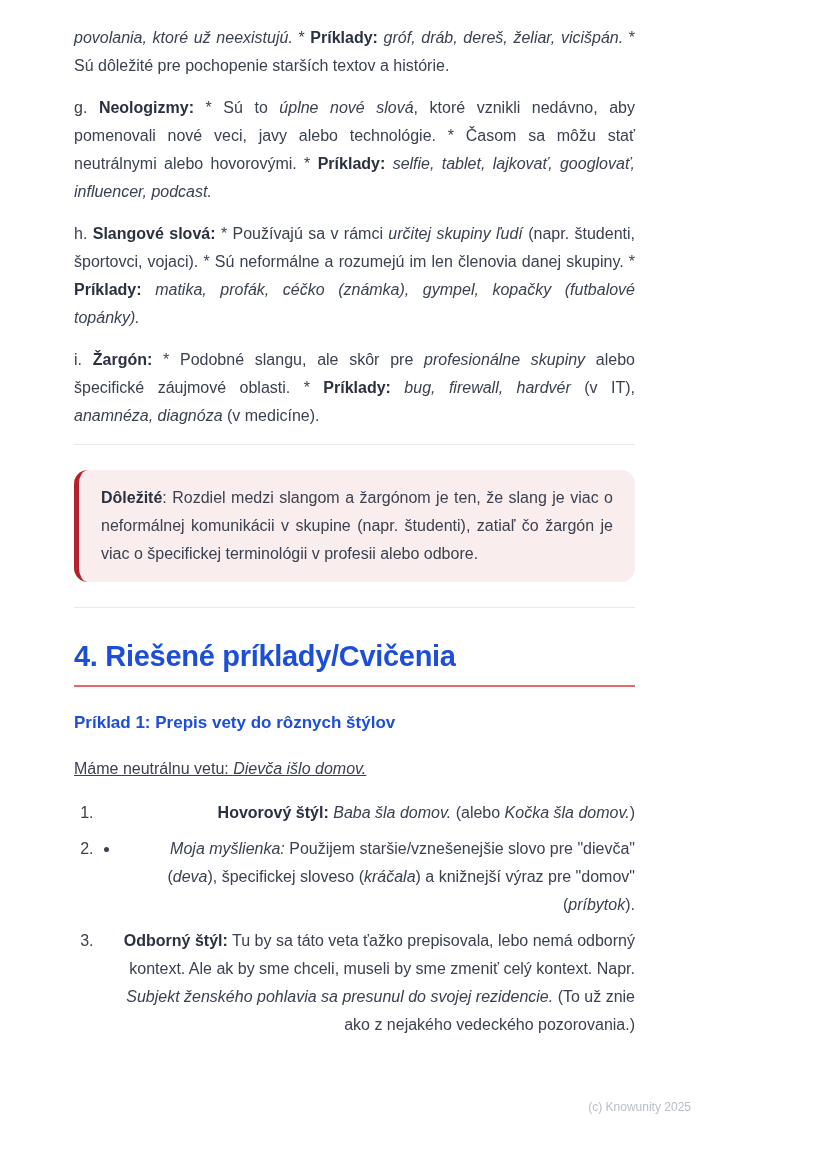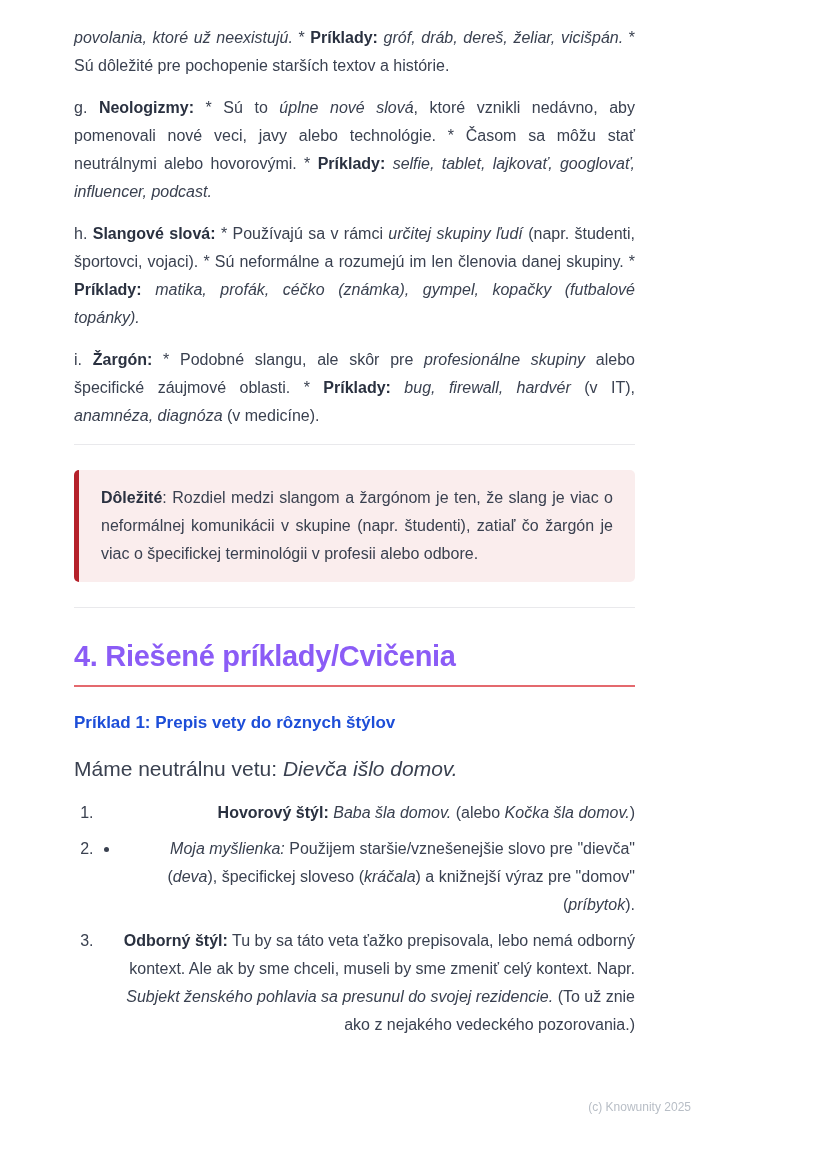--- a/index.html
+++ b/index.html
@@ -27,50 +27,51 @@
   .divider{
     border:none;
     border-top:1px solid #e9e9ec;
     margin:12px 0 0 0;
   }
   .divider-2{margin-top:25px;}
   .callout{
     margin-top:25px;
     background:#faeded;
     border-left:5px solid #b5212a;
-    border-radius:5px;
+    border-radius:14px;
     padding:14px 22px;
   }
   .callout p{
     margin:0;
     font-size:16px;
     line-height:28px;
     text-align:justify;
   }
   .section-heading{
     margin:28px 0 0 0;
     font-size:29px;
     line-height:40px;
     font-weight:700;
-    color:#8b5cf6;
+    color:#1d4ed8;
     letter-spacing:-0.3px;
     border-bottom:2px solid #e4696e;
     padding-bottom:9px;
   }
   .example-title{
     margin:24px 0 0 0;
     font-size:17px;
     line-height:24px;
     font-weight:700;
     color:#1d4ed8;
   }
   .intro{
     margin:20px 0 16px 0;
-    font-size:21px;
+    font-size:16px;
     line-height:28px;
+    text-decoration:underline;
   }
   ol.examples{
     margin:12px 0 0 0;
     padding:0 0 0 24px;
     font-size:16px;
     line-height:28px;
     text-align:right;
   }
   ol.examples > li{
     margin:0 0 8px 0;

